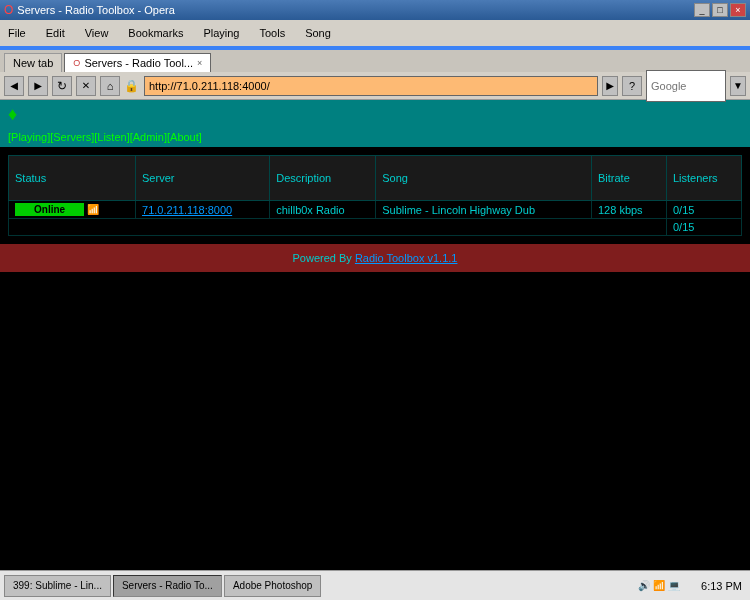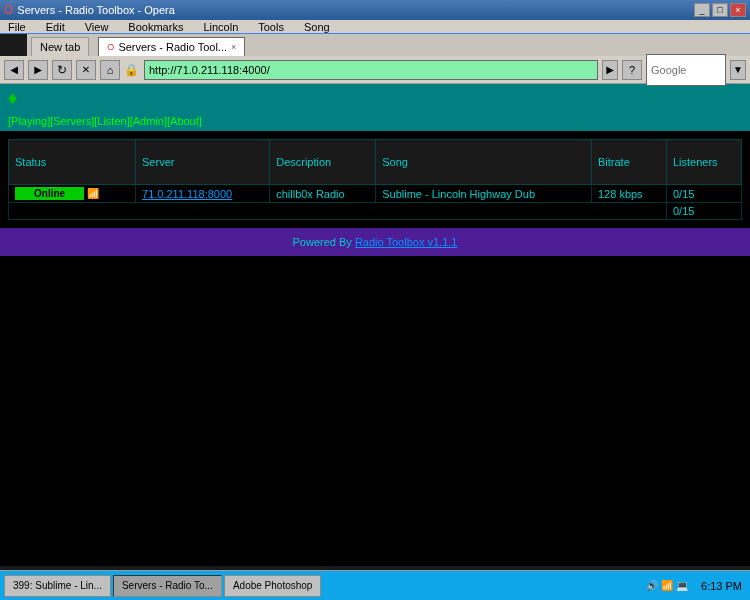--- a/index.html
+++ b/index.html
@@ -41,43 +41,42 @@
       align-items: center;
       justify-content: center;
       font-size: 9px;
       color: #000;
       cursor: pointer;
     }
 
     
     .menu-bar {
       background: #d4d0c8;
-      height: 14px;
-      display: flex;
-      align-items: flex-start;
+      height: 30px;
+      display: flex;
+      align-items: center;
       padding: 0 4px;
       gap: 12px;
       font-size: 11px;
       color: #000;
-      border-bottom: 1px solid #3b82f6;
+      border-bottom: 4px solid #3b82f6;
     }
     .menu-item {
       cursor: pointer;
       padding: 1px 4px;
     }
 
     
     .tab-bar {
       background: #c8c4bc;
       height: 22px;
       display: flex;
       align-items: flex-end;
       padding: 0 4px;
-      gap: 9px;
-      margin-left: 27px;
+      gap: 2px;
     }
     .tab {
       background: #d4d0c8;
       border: 1px solid #999;
       border-bottom: none;
       padding: 2px 8px;
       font-size: 11px;
       cursor: pointer;
       display: flex;
       align-items: center;
@@ -113,21 +112,21 @@
       justify-content: center;
       font-size: 10px;
       cursor: pointer;
     }
     .address-input {
       flex: 1;
       height: 20px;
       border: 1px solid #666;
       padding: 8px 4px;
       font-size: 11px;
-      background: #86efac;
+      background: #fdba74;
     }
     .search-box {
       width: 80px;
       height: 32px;
       border: 1px solid #666;
       padding: 0 4px;
       font-size: 11px;
       background: white;
     }
     .go-btn {
@@ -224,41 +223,41 @@
       padding: 1px 19px;
       display: inline-block;
     }
     .listeners-secondary {
       color: #00cccc;
       font-size: 11px;
     }
 
     
     .page-footer {
-      background: #4c1d95;
+      background: #7f1d1d;
       padding: 8px;
       text-align: center;
       color: #00cccc;
       font-size: 11px;
     }
     .footer-link {
       color: #0099ff;
       text-decoration: underline;
       cursor: pointer;
     }
 
     
     .status-bar {
-      background: #0ea5e9;
+      background: #e5e5e5;
       height: 30px;
       display: flex;
       align-items: center;
       padding: 0 4px;
       border-top: 1px solid #999;
-      gap: 4px;
+      gap: 12px;
       font-size: 11px;
       position: fixed;
       bottom: 0;
       width: 750px;
     }
     .taskbar-btn {
       background: #c0c0c0;
       border: 1px solid #888;
       padding: 2px 8px;
       font-size: 10px;
@@ -304,21 +303,21 @@
     <div class="title-btn">□</div>
     <div class="title-btn" style="background:#cc4444; color:white;">×</div>
   </div>
 </div>
 
 <div class="menu-bar">
   <span class="menu-item">File</span>
   <span class="menu-item">Edit</span>
   <span class="menu-item">View</span>
   <span class="menu-item">Bookmarks</span>
-  <span class="menu-item">Lincoln</span>
+  <span class="menu-item">Playing</span>
   <span class="menu-item">Tools</span>
   <span class="menu-item">Song</span>
 </div>
 
 <div class="tab-bar">
   <div class="tab">
     <span>New tab</span>
   </div>
   <div class="tab active">
     <span style="color:#cc4444; font-size:9px;">O</span>

